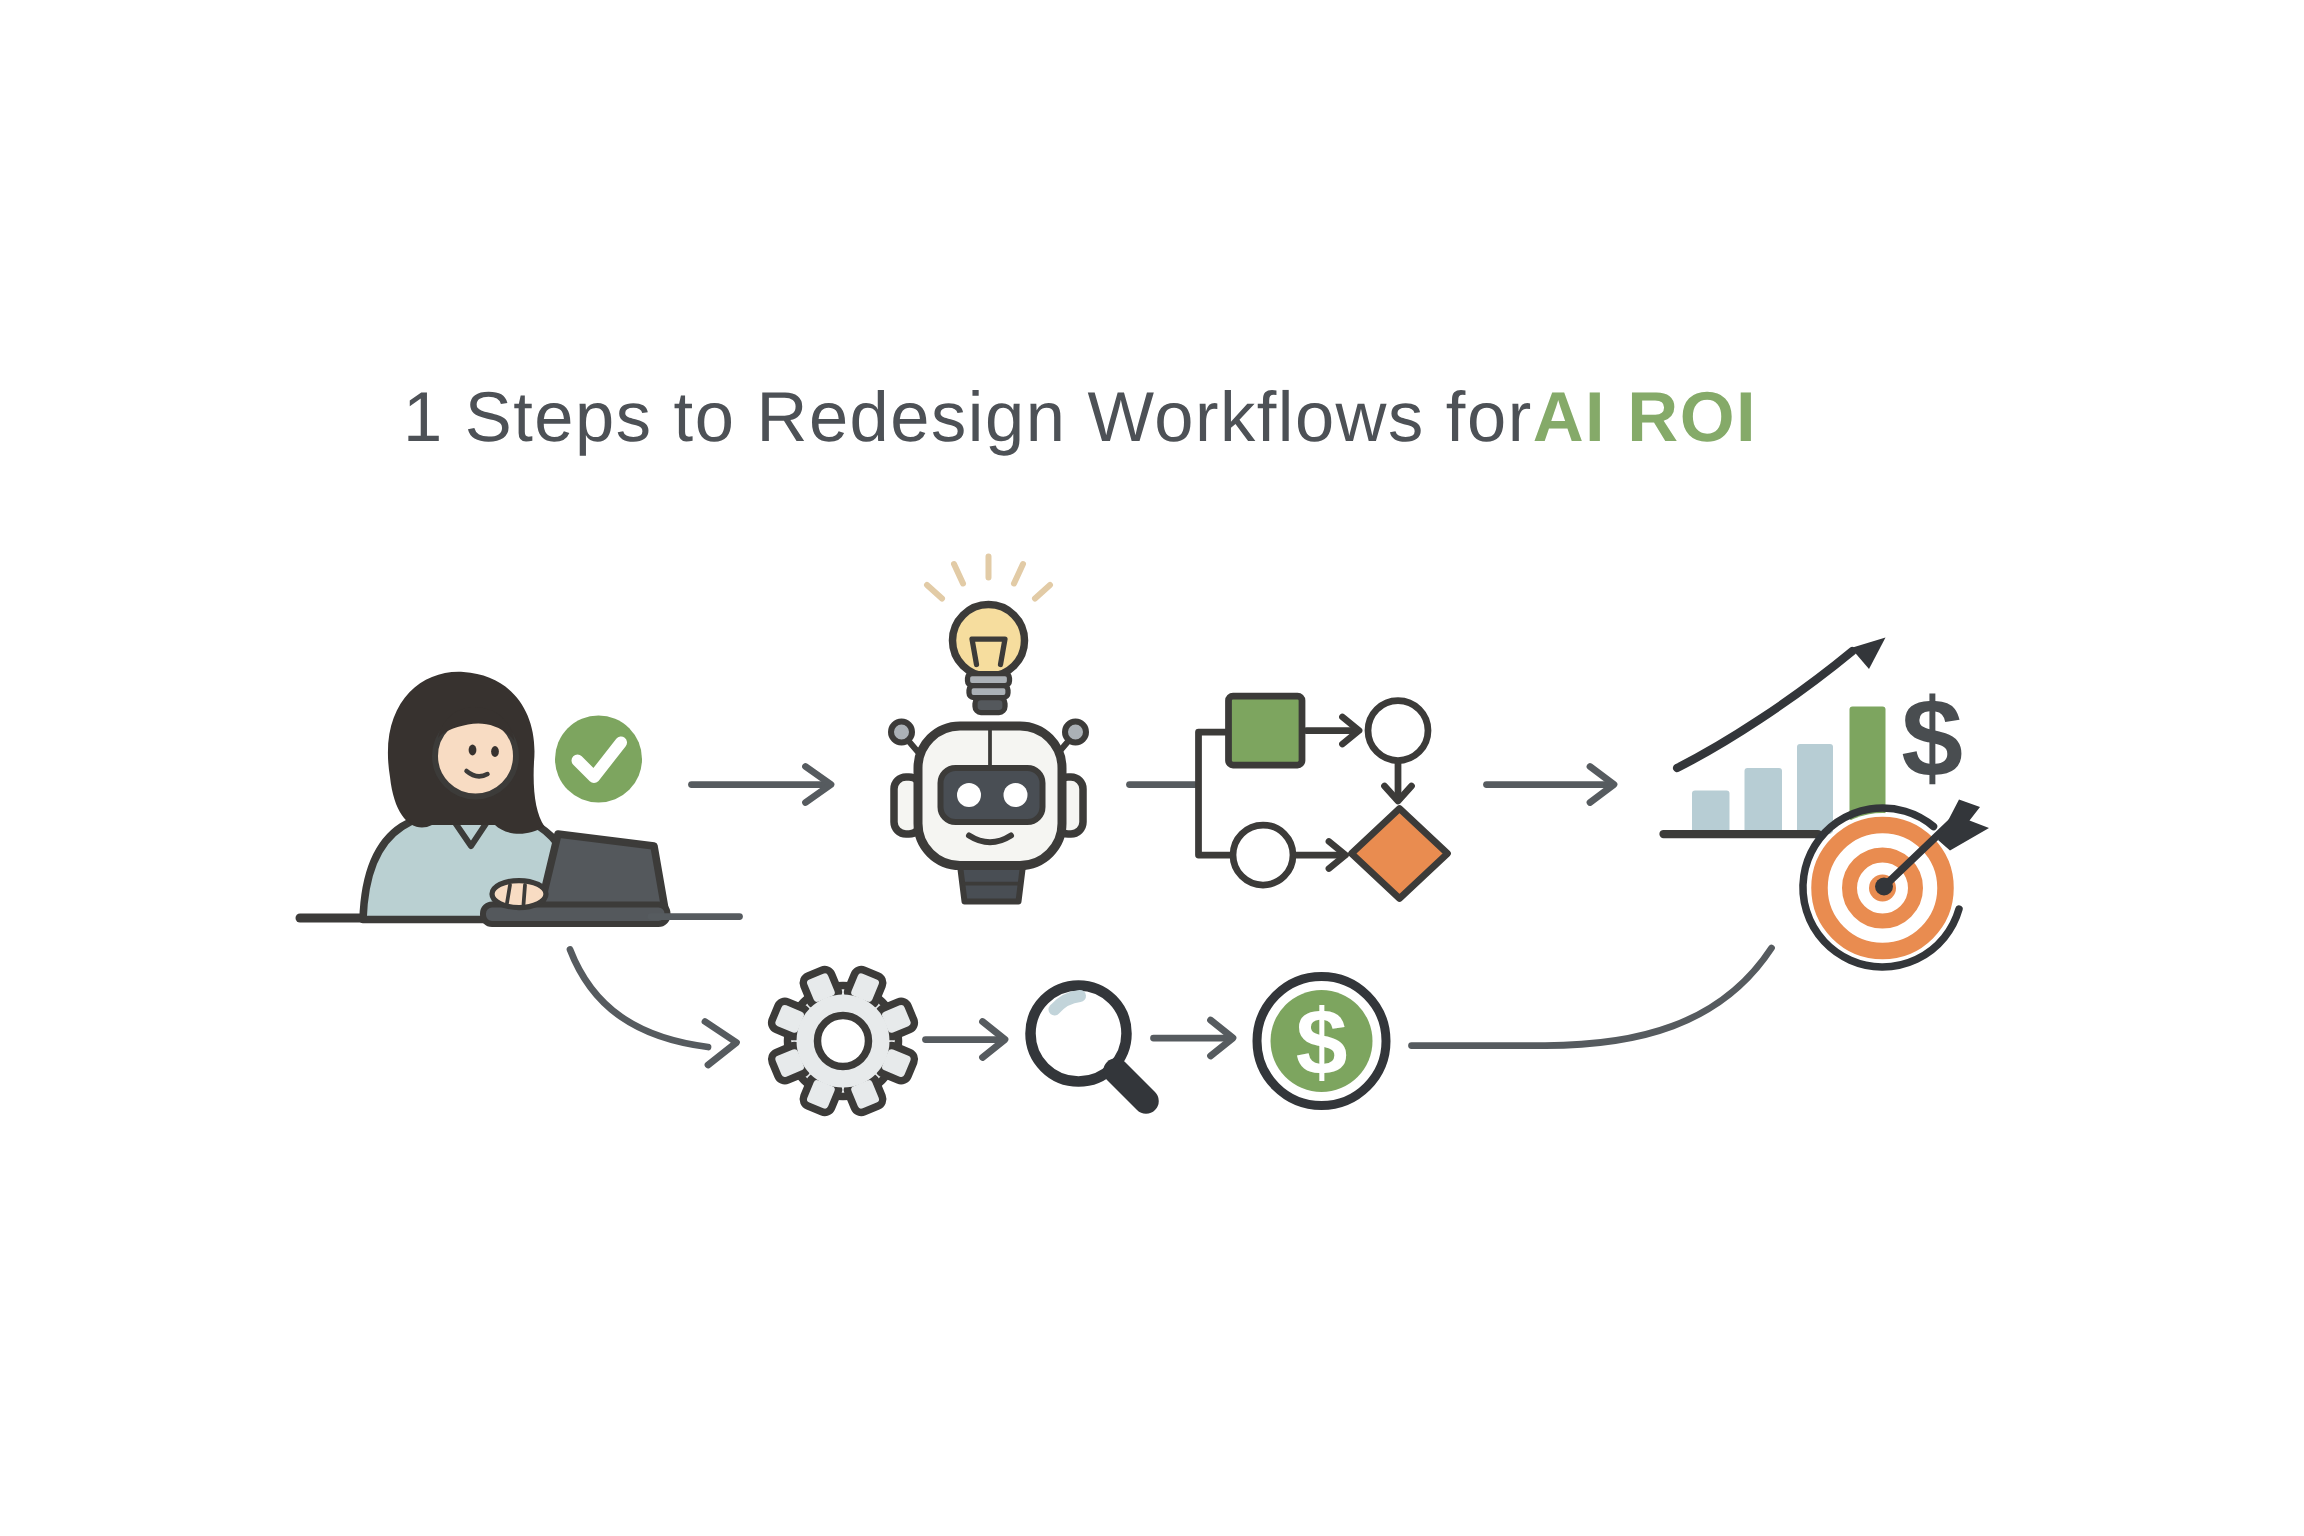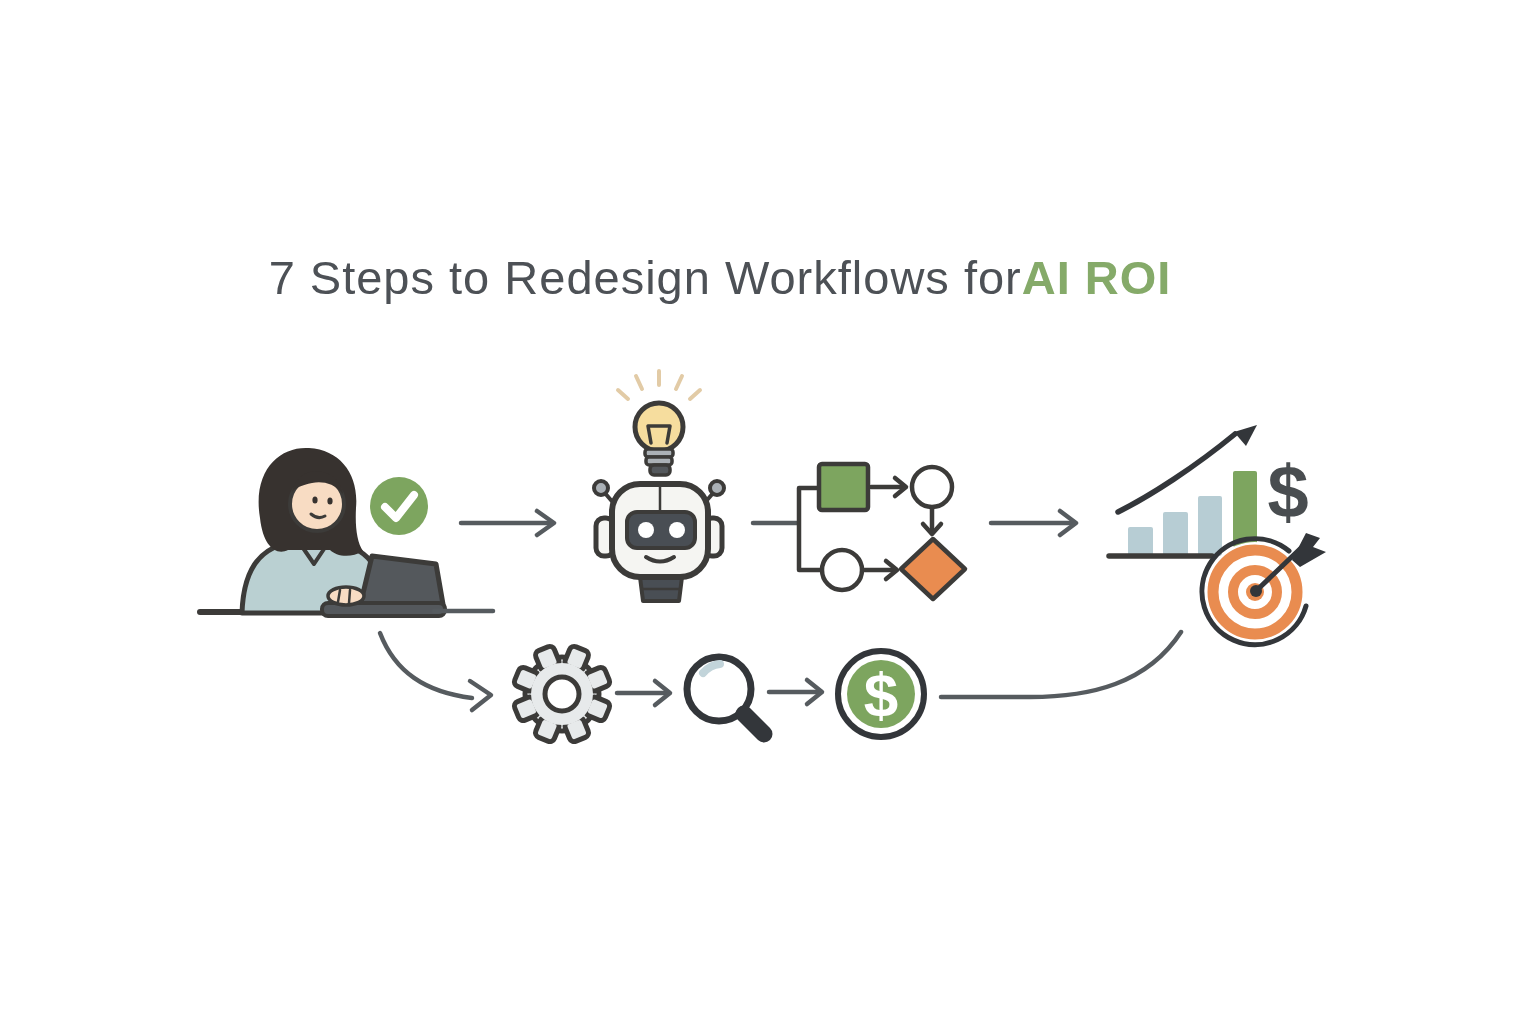--- a/index.html
+++ b/index.html
@@ -29,21 +29,21 @@
   .flowln { stroke:var(--outline); stroke-width:4.5; fill:none; stroke-linecap:round; stroke-linejoin:round; }
   .dollar-big { font-family:"Liberation Sans",sans-serif; font-weight:700; font-size:74px; fill:var(--dark-text); }
   .dollar-coin-txt { font-family:"Liberation Sans",sans-serif; font-weight:700; font-size:62px; fill:#ffffff; }
 </style>
 </head>
 <body>
 
 <div class="stage">
 
   <div class="title-wrap">
-    <span class="title-inner"><span class="title-main">7 Steps to Redesign Workflows for</span><span class="title-accent">AI ROI</span></span>
+    <span class="title-inner"><span class="title-main">1 Steps to Redesign Workflows for</span><span class="title-accent">AI ROI</span></span>
   </div>
 
   <svg width="1536" height="1024" viewBox="0 0 1536 1024">
 
     <g>
       <line x1="200" y1="612" x2="424" y2="612" class="ol" stroke-width="6"></line>
       <path d="M242,613 C243,583 251,562 268,551 C284,541 305,537 318,538 C338,539 357,547 368,558 C380,570 381,592 382,613 Z" style="fill:var(--shirt)" class="ol" stroke-width="5"></path>
       <path d="M301,545 L314,564 L328,543" style="fill:none" class="ol" stroke-width="4"></path>
       <rect x="304" y="520" width="20" height="22" style="fill:var(--skin)" class="ol" stroke-width="3.5"></rect>
       <path d="M260,518 C252,470 280,446 309,448 C341,450 359,475 356,508 C355,527 357,542 363,551 C350,559 336,556 330,550 L288,550 C276,556 263,546 260,518 Z" style="fill:var(--hair)"></path>

